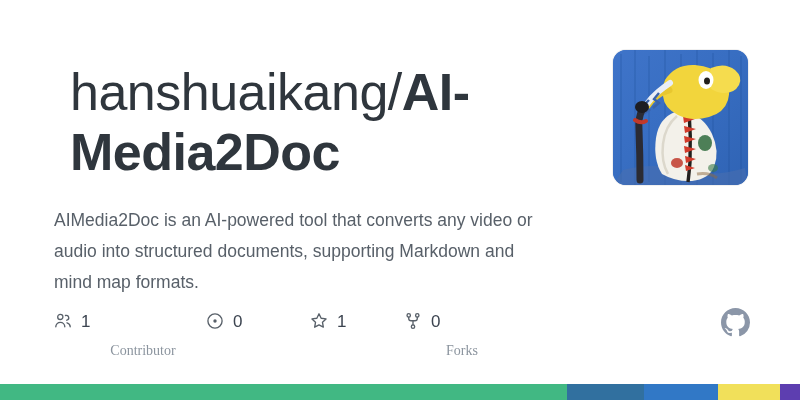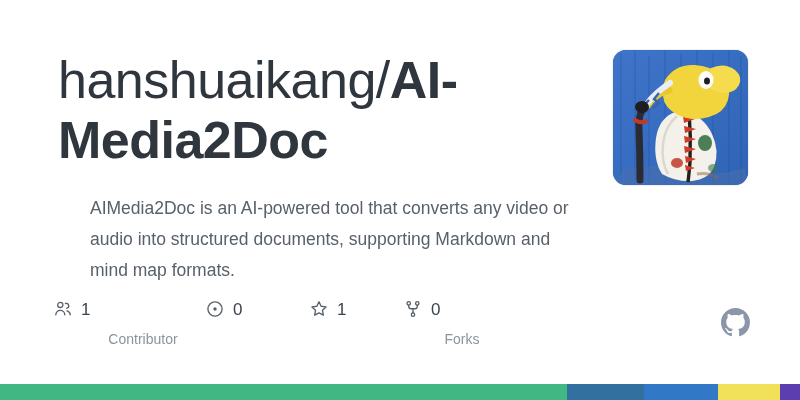--- a/index.html
+++ b/index.html
@@ -24,37 +24,36 @@
     position: absolute;
     left: 54px;
     top: 46px;
     width: 520px;
   }
   .repo-title {
     font-size: 52px;
     line-height: 1.16;
     color: #2f363d;
     letter-spacing: -0.5px;
-    margin: 4px;
+    margin: 16px;
     font-weight: 400;
     word-break: break-word;
   }
   .repo-title .owner {
     font-weight: 400;
   }
   .repo-title .name {
     font-weight: 700;
   }
   .description {
     margin-top: 22px;
     font-size: 17.5px;
     line-height: 1.78;
     color: #586069;
     max-width: 500px;
-    margin-left: 36px;
   }
   .stats {
     margin-top: 12px;
     display: flex;
     align-items: flex-start;
   }
   .stat {
     display: block;
     text-align: center;
   }
@@ -77,20 +76,21 @@
     font-size: 17px;
     color: #3c4450;
     line-height: 1;
   }
   .stat-label {
     margin-top: 11px;
     font-size: 14px;
     color: #8b949e;
     text-align: center;
     padding-left: 26px;
+    font-family: Liberation Serif, serif;
   }
   .s-contrib { width: 152px; }
   .s-issues  { width: 104px; }
   .s-star    { width: 94px;  }
   .s-forks   { width: 90px;  }
 
   .avatar {
     position: absolute;
     left: 613px;
     top: 50px;

